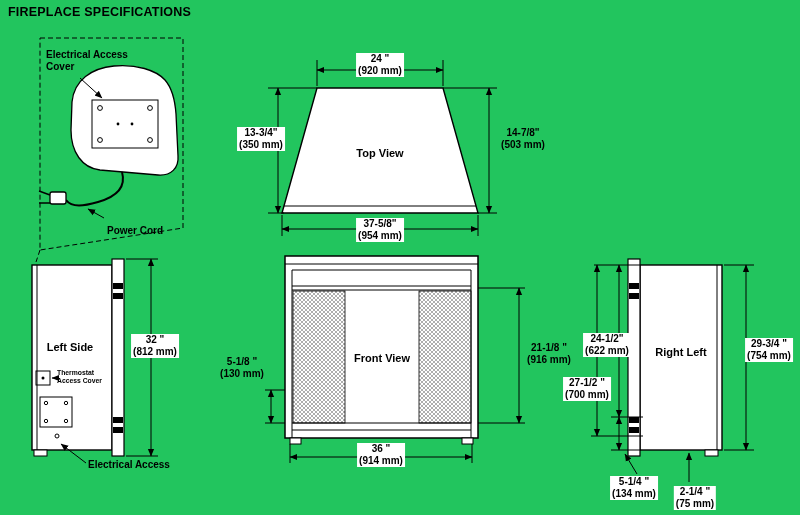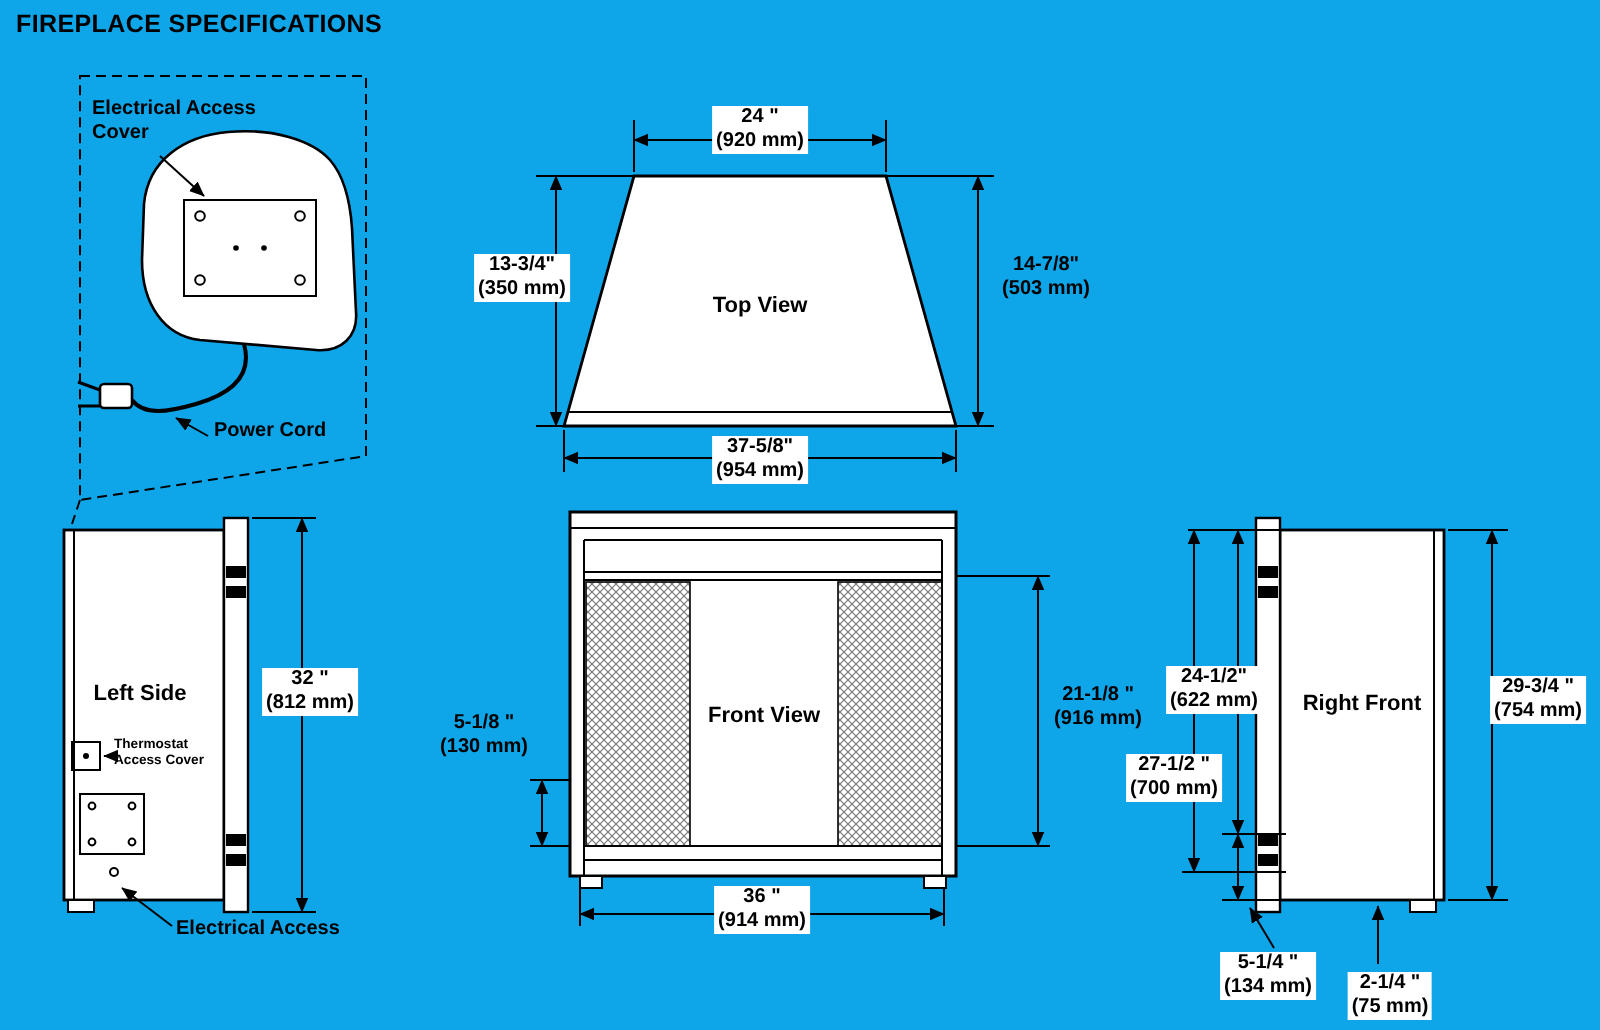--- a/index.html
+++ b/index.html
@@ -1,16 +1,16 @@
 <!DOCTYPE html>
 <html><head>
 <meta charset="utf-8">
 <style>
   html,body{margin:0;padding:0;background:#fff;}
-  .stage{position:relative;width:800px;height:515px;background:#0ea5e9;
+  .stage{position:relative;width:800px;height:515px;background:#22c55e;
          font-family:"Liberation Sans",sans-serif;overflow:hidden;}
   .stage svg{position:absolute;left:0;top:0;}
   .lbl{position:absolute;font-weight:700;font-size:10px;color:#000;
        line-height:1.18;white-space:nowrap;z-index:2;}
   .ctr{transform:translateX(-50%);text-align:center;}
   .ln{display:block;}
   .bgd .ln{background:#fff;padding:0 2px;}
   .title{font-size:12.5px;letter-spacing:.2px;}
   .view-label{font-size:11px;}
   .tiny{font-size:6.8px;line-height:1.25;}
@@ -143,21 +143,21 @@
   </svg>
 
   <div class="lbl title" style="left:8px;top:5px">
     <span class="ln">FIREPLACE SPECIFICATIONS</span>
   </div>
 
   <div class="lbl" style="left:46px;top:49px">
     <span class="ln">Electrical Access</span>
     <span class="ln">Cover</span>
   </div>
-  <div class="lbl" style="left:107px;top:210px">
+  <div class="lbl" style="left:107px;top:225px">
     <span class="ln">Power Cord</span>
   </div>
 
   <div class="lbl ctr view-label" style="left:70px;top:341px">
     <span class="ln">Left Side</span>
   </div>
   <div class="lbl ctr bgd" style="left:155px;top:334px">
     <span class="ln">32 "</span>
     <span class="ln">(812 mm)</span>
   </div>
@@ -203,21 +203,21 @@
   <div class="lbl ctr bgd" style="left:381px;top:443px">
     <span class="ln">36 "</span>
     <span class="ln">(914 mm)</span>
   </div>
 
   <div class="lbl ctr bgd" style="left:607px;top:333px">
     <span class="ln">24-1/2"</span>
     <span class="ln">(622 mm)</span>
   </div>
   <div class="lbl ctr view-label" style="left:681px;top:346px">
-    <span class="ln">Right Front</span>
+    <span class="ln">Right Left</span>
   </div>
   <div class="lbl ctr bgd" style="left:587px;top:377px">
     <span class="ln">27-1/2 "</span>
     <span class="ln">(700 mm)</span>
   </div>
   <div class="lbl ctr bgd" style="left:769px;top:338px">
     <span class="ln">29-3/4 "</span>
     <span class="ln">(754 mm)</span>
   </div>
   <div class="lbl ctr bgd" style="left:634px;top:476px">

